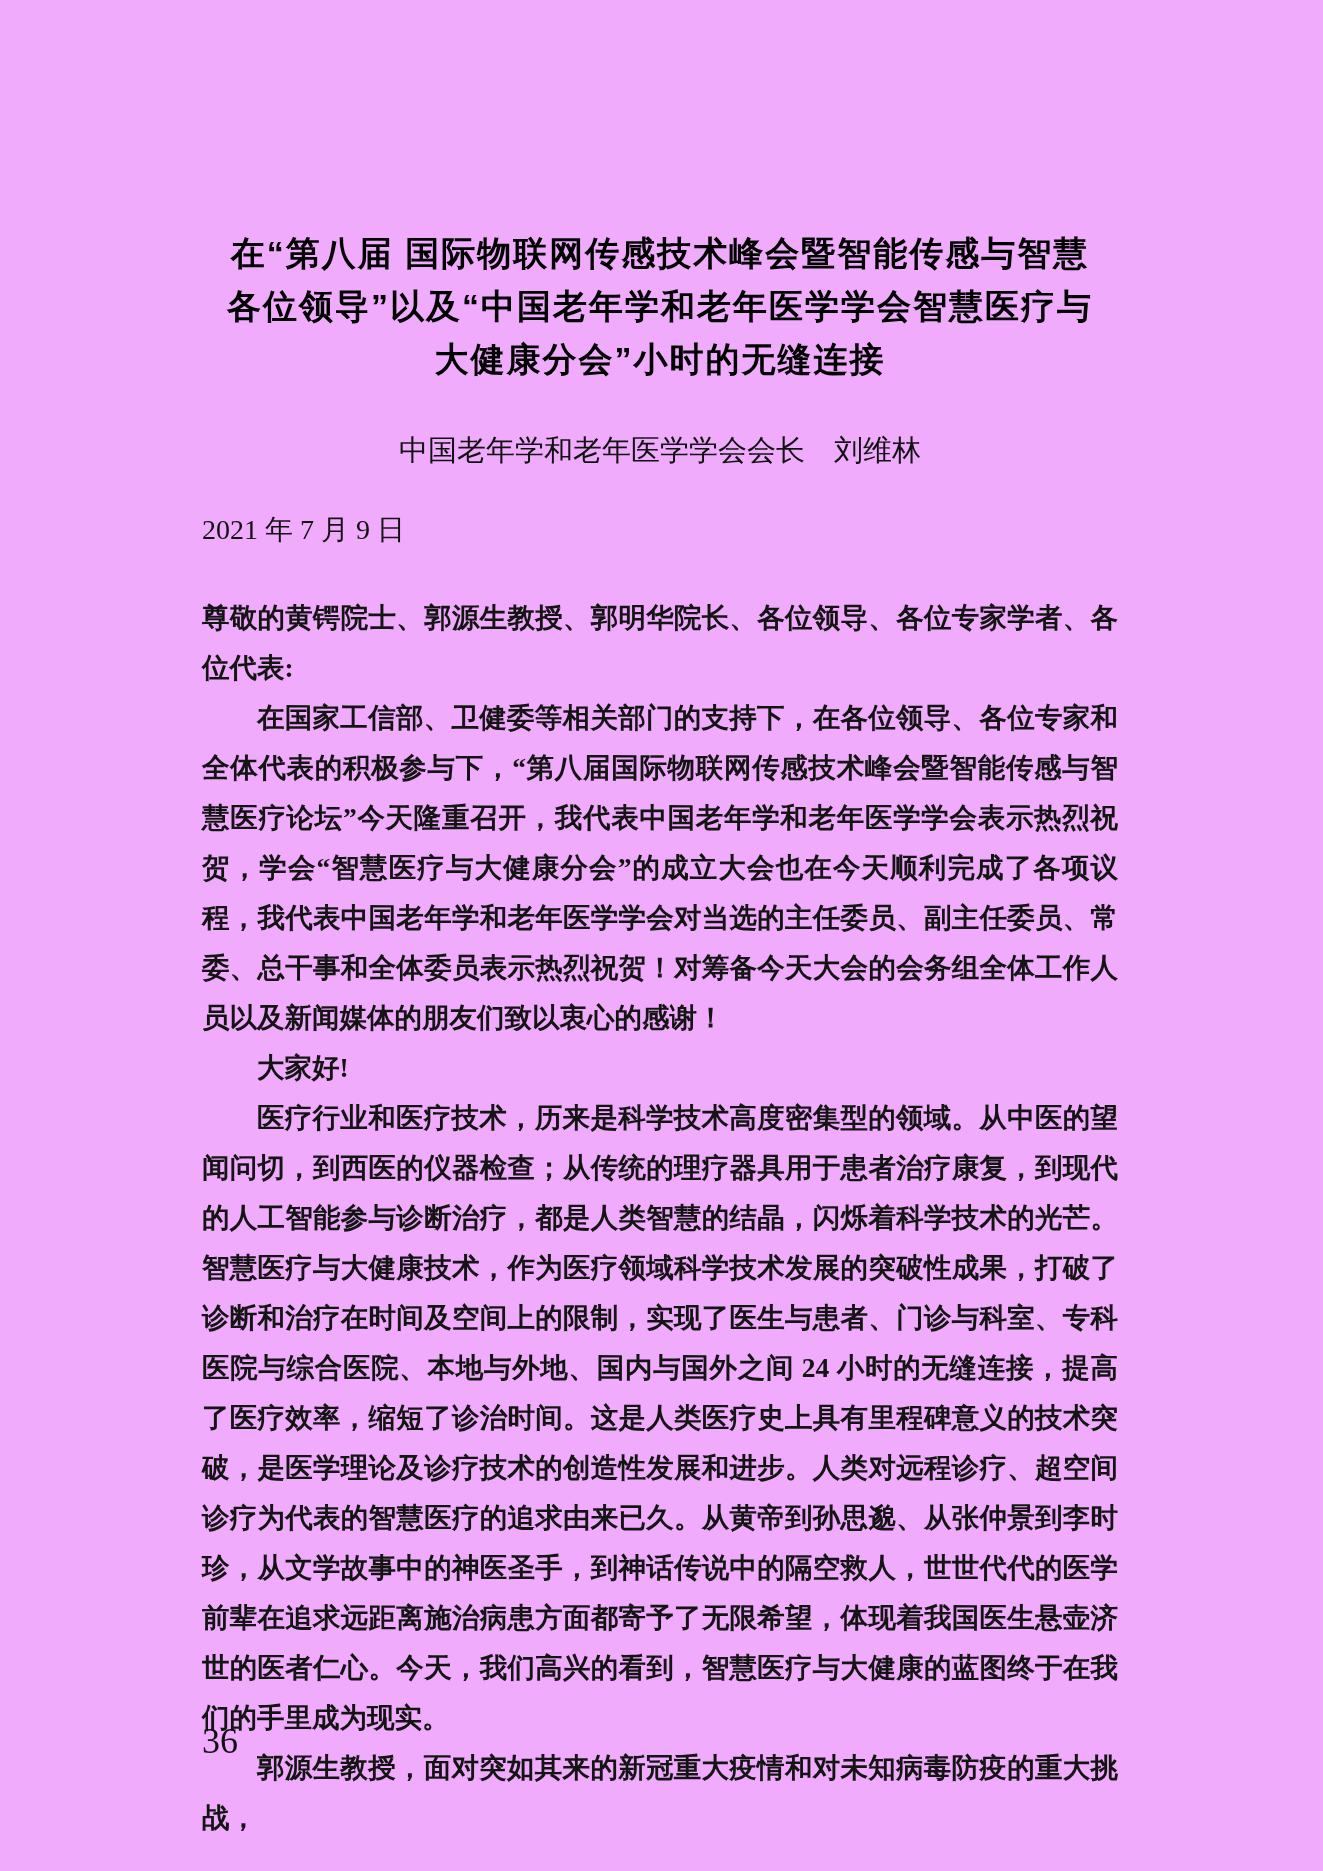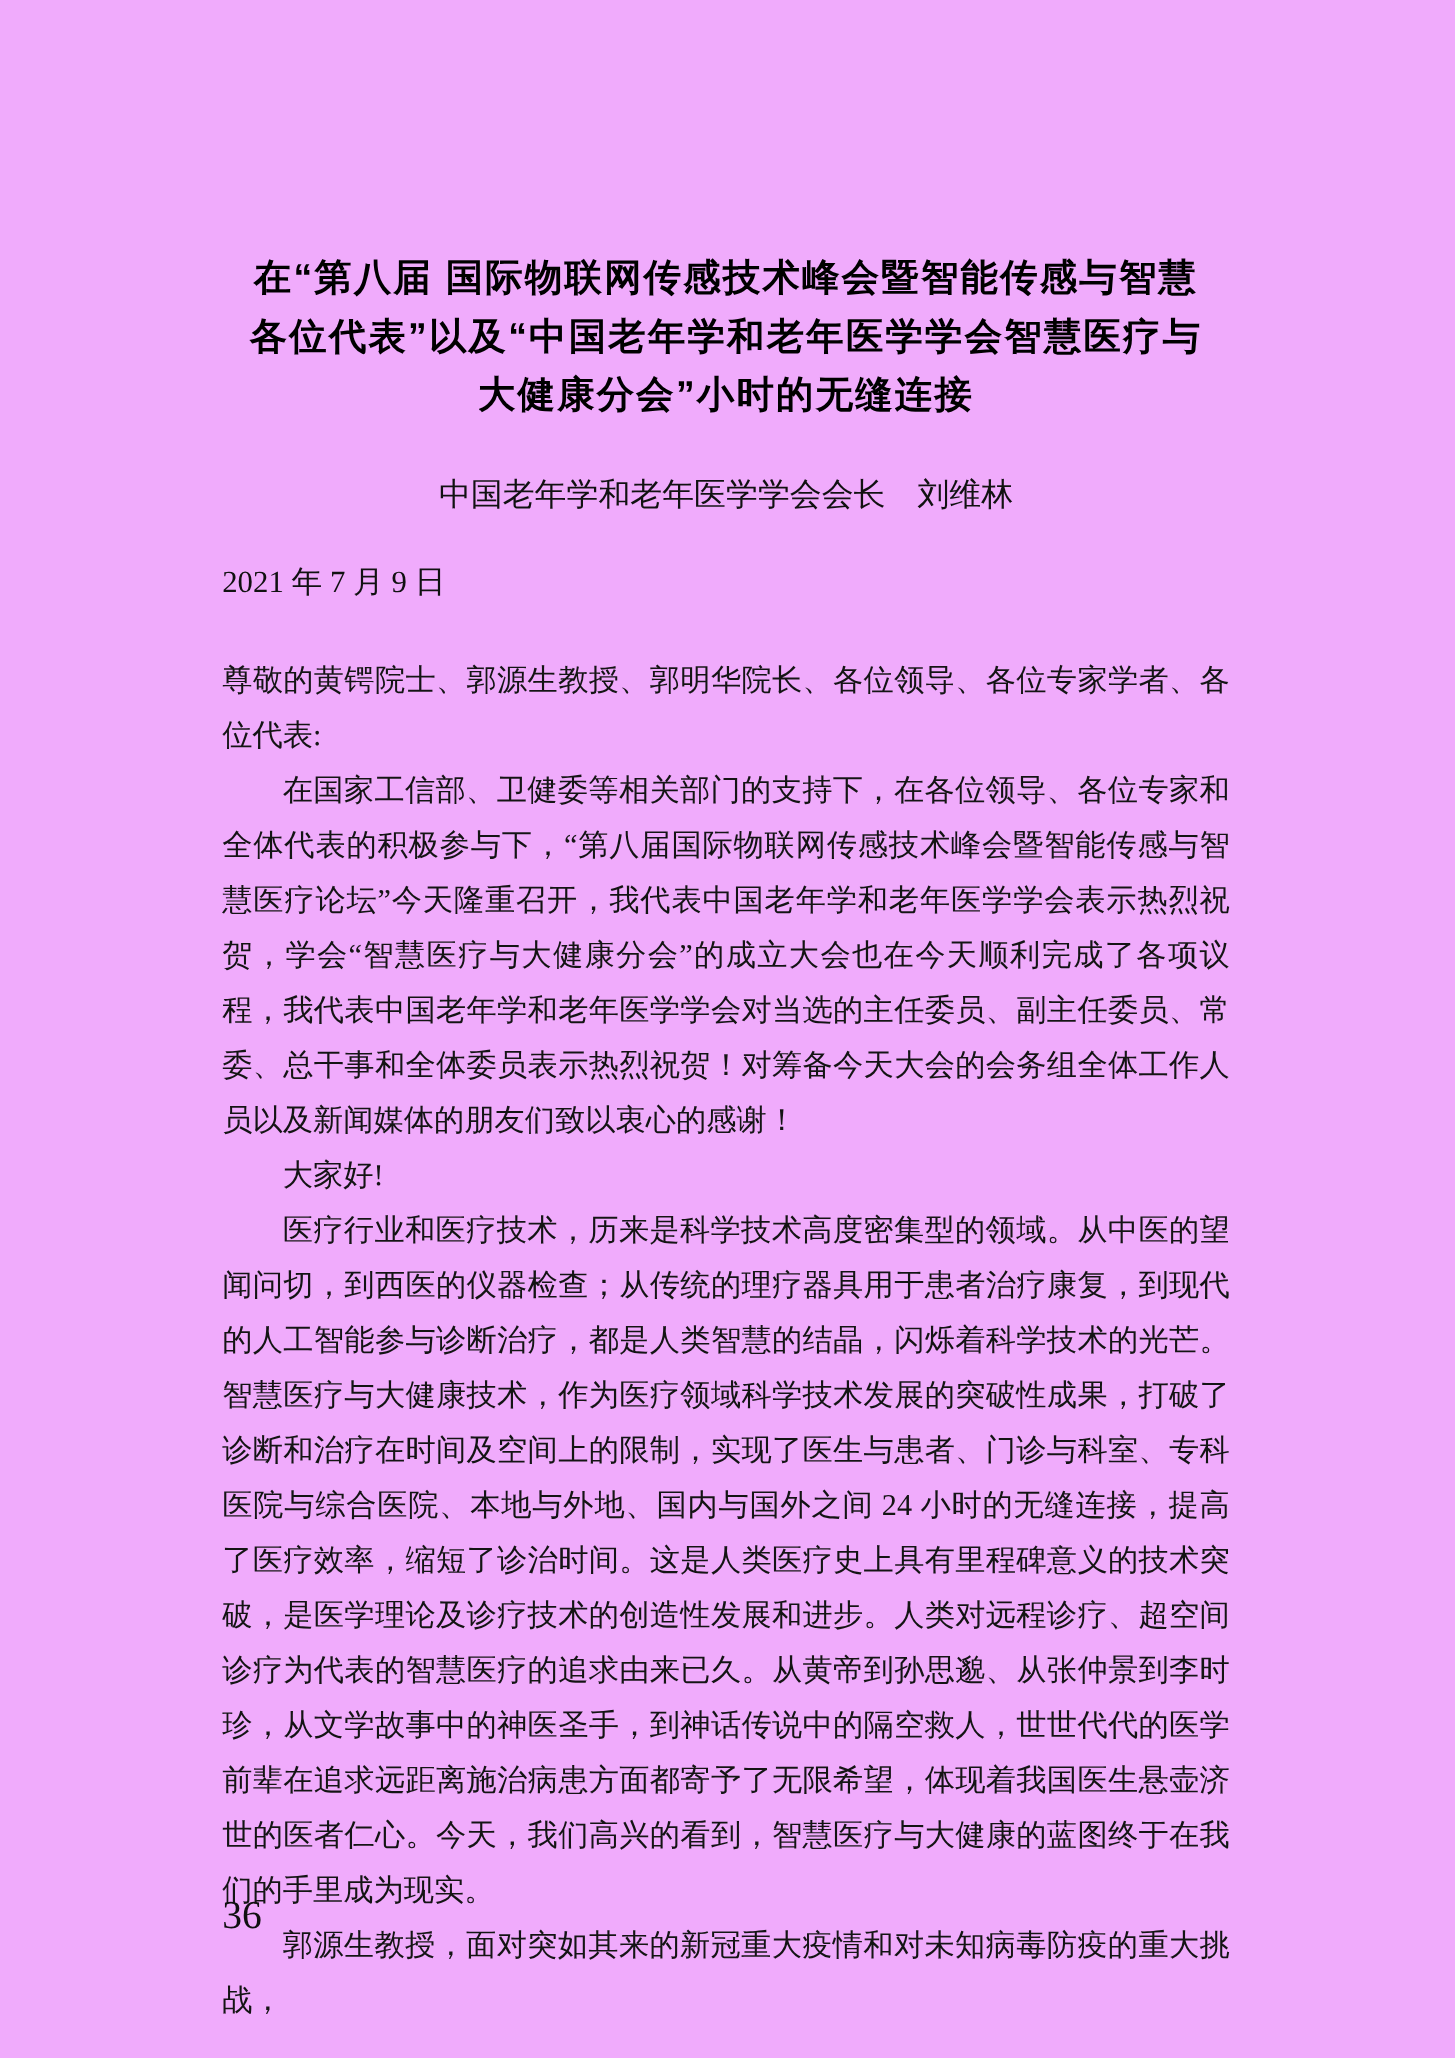--- a/index.html
+++ b/index.html
@@ -47,41 +47,42 @@
     font-size: 27.5px;
     line-height: 50px;
     text-align: justify;
     text-justify: inter-character;
     text-align-last: left;
     color: #141414;
   }
   .body-text p {
     margin: 0;
     padding: 0;
+    font-weight: bold;
   }
   .body-text p.indent {
     text-indent: 2em;
   }
   .page-num {
     position: absolute;
     left: 202px;
     top: 1722px;
     font-size: 36px;
     line-height: 38px;
     color: #111111;
   }
 </style>
 </head>
 <body>
 
 <div class="page">
 
   <div class="title">
     <div>在“第八届 国际物联网传感技术峰会暨智能传感与智慧</div>
-    <div>各位代表”以及“中国老年学和老年医学学会智慧医疗与</div>
+    <div>各位领导”以及“中国老年学和老年医学学会智慧医疗与</div>
     <div>大健康分会”小时的无缝连接</div>
   </div>
 
   <div class="byline">中国老年学和老年医学学会会长　刘维林</div>
 
   <div class="dateline">2021 年 7 月 9 日</div>
 
   <div class="body-text">
     <p>尊敬的黄锷院士、郭源生教授、郭明华院长、各位领导、各位专家学者、各位代表:</p>
     <p class="indent">在国家工信部、卫健委等相关部门的支持下，在各位领导、各位专家和全体代表的积极参与下，“第八届国际物联网传感技术峰会暨智能传感与智慧医疗论坛”今天隆重召开，我代表中国老年学和老年医学学会表示热烈祝贺，学会“智慧医疗与大健康分会”的成立大会也在今天顺利完成了各项议程，我代表中国老年学和老年医学学会对当选的主任委员、副主任委员、常委、总干事和全体委员表示热烈祝贺！对筹备今天大会的会务组全体工作人员以及新闻媒体的朋友们致以衷心的感谢！</p>

